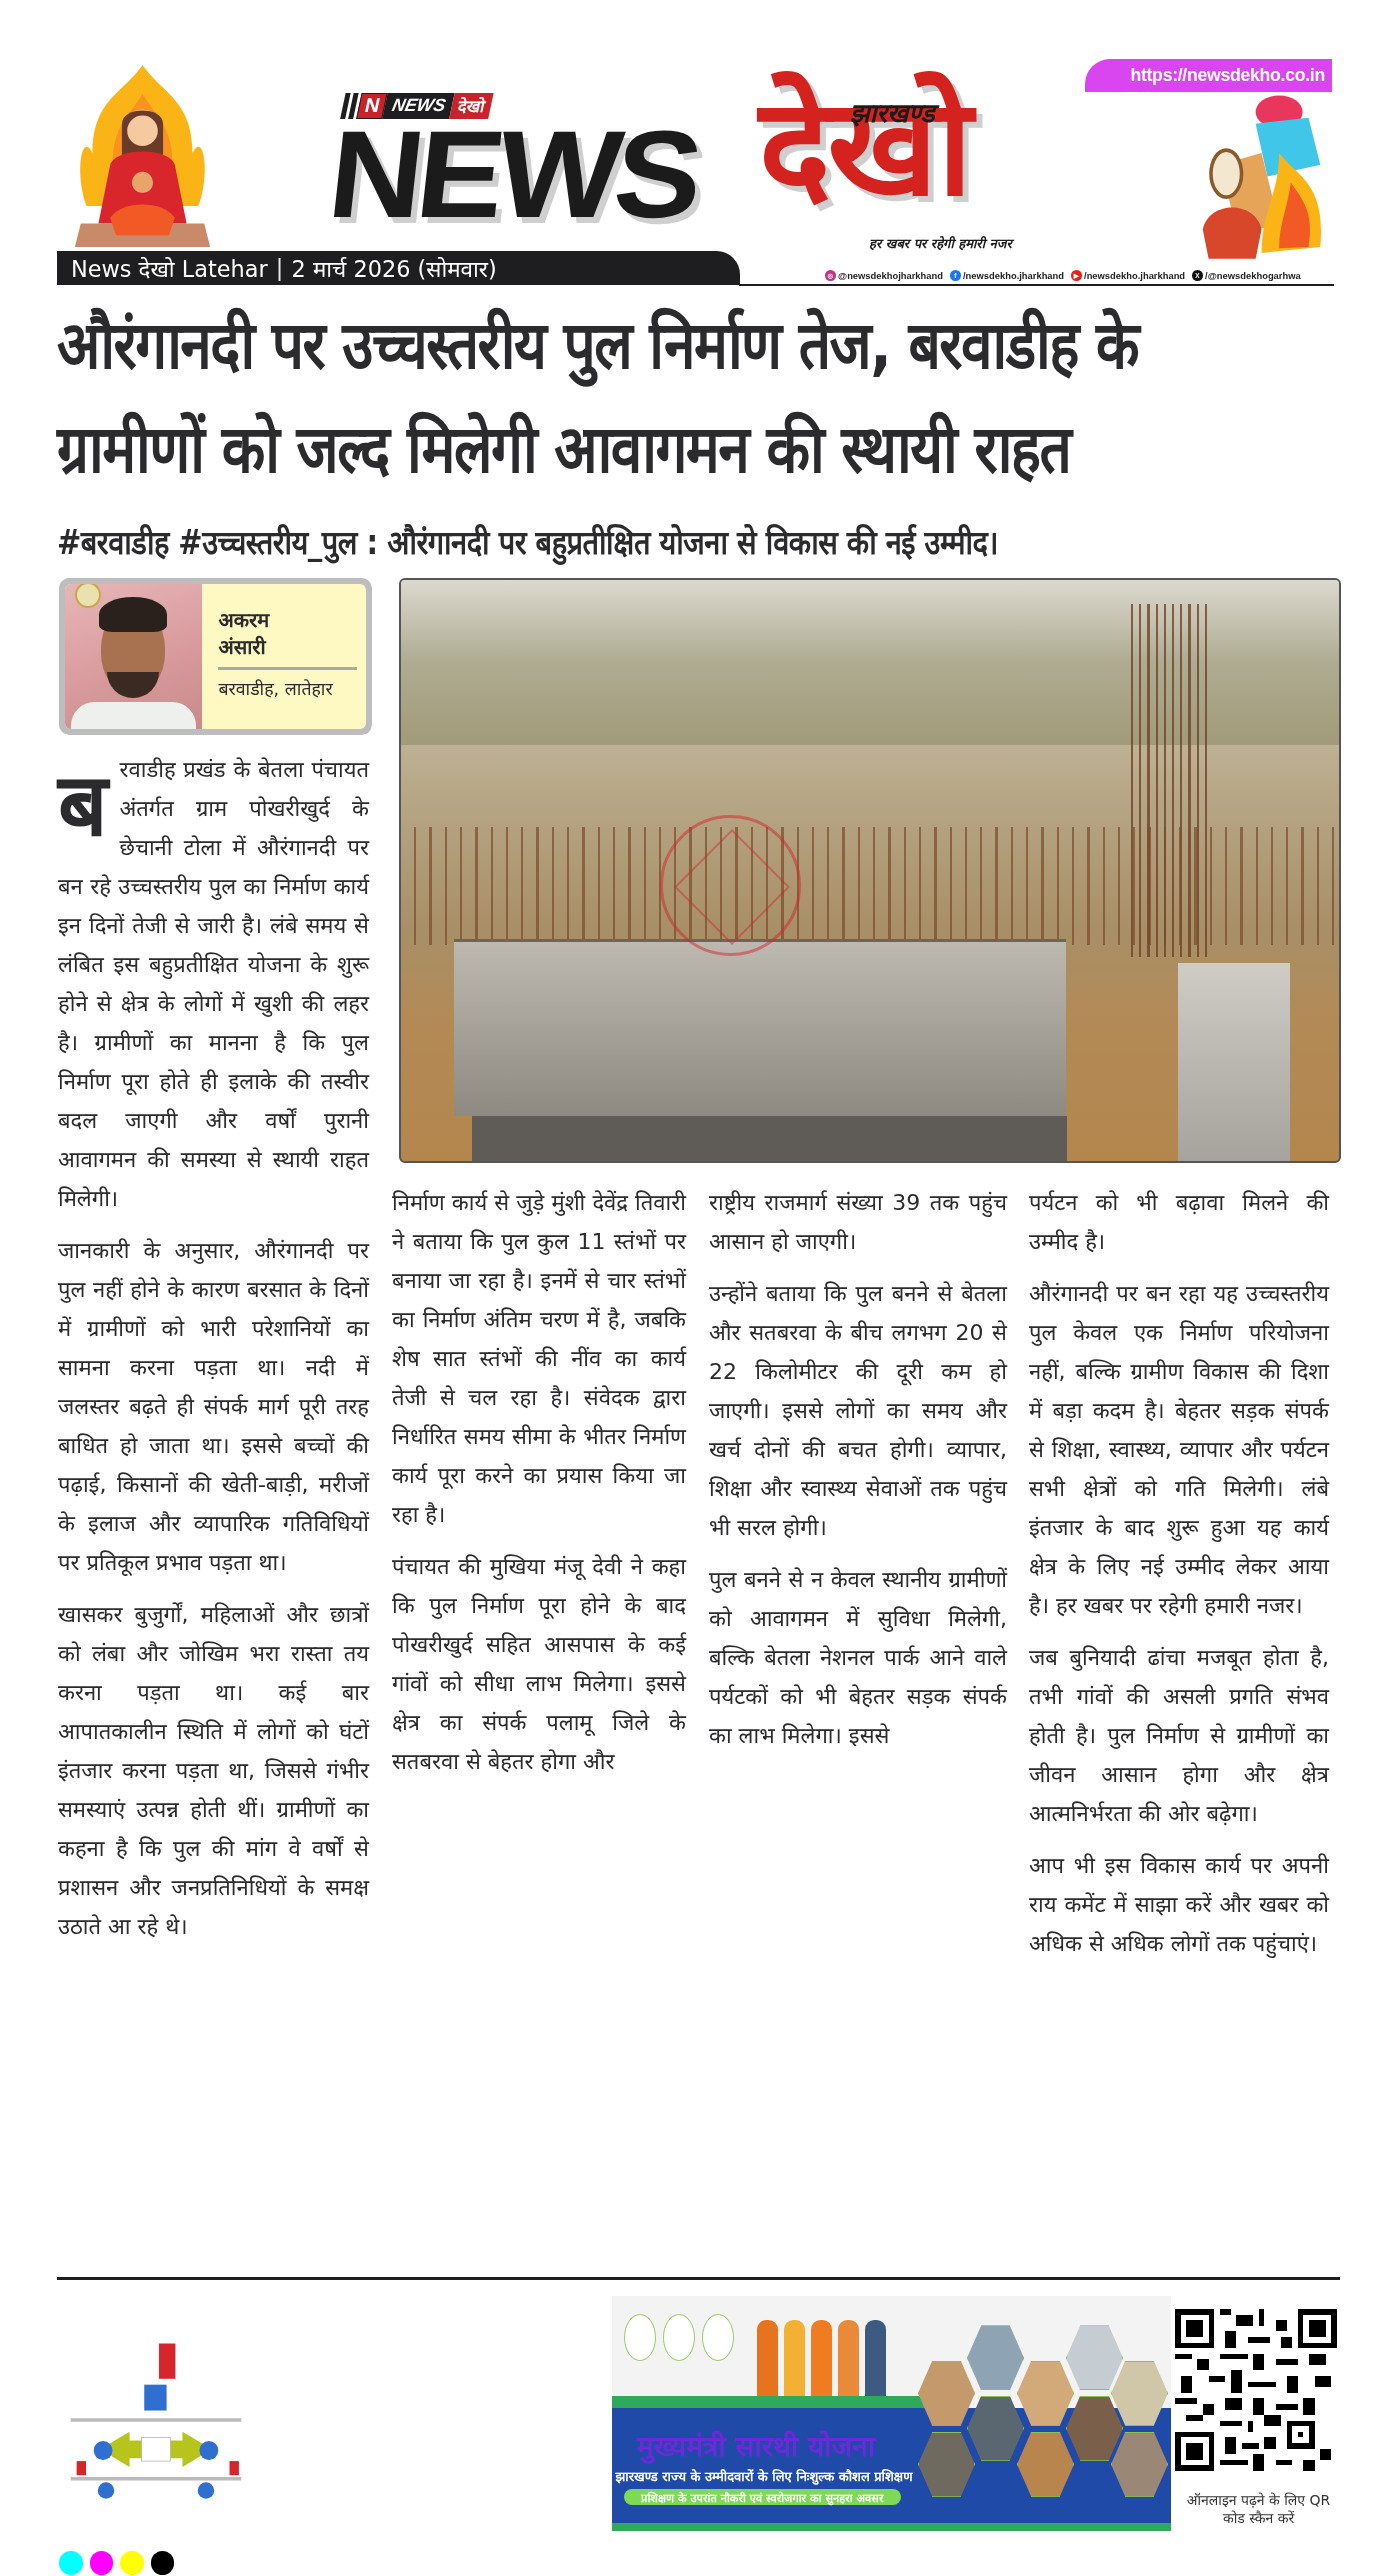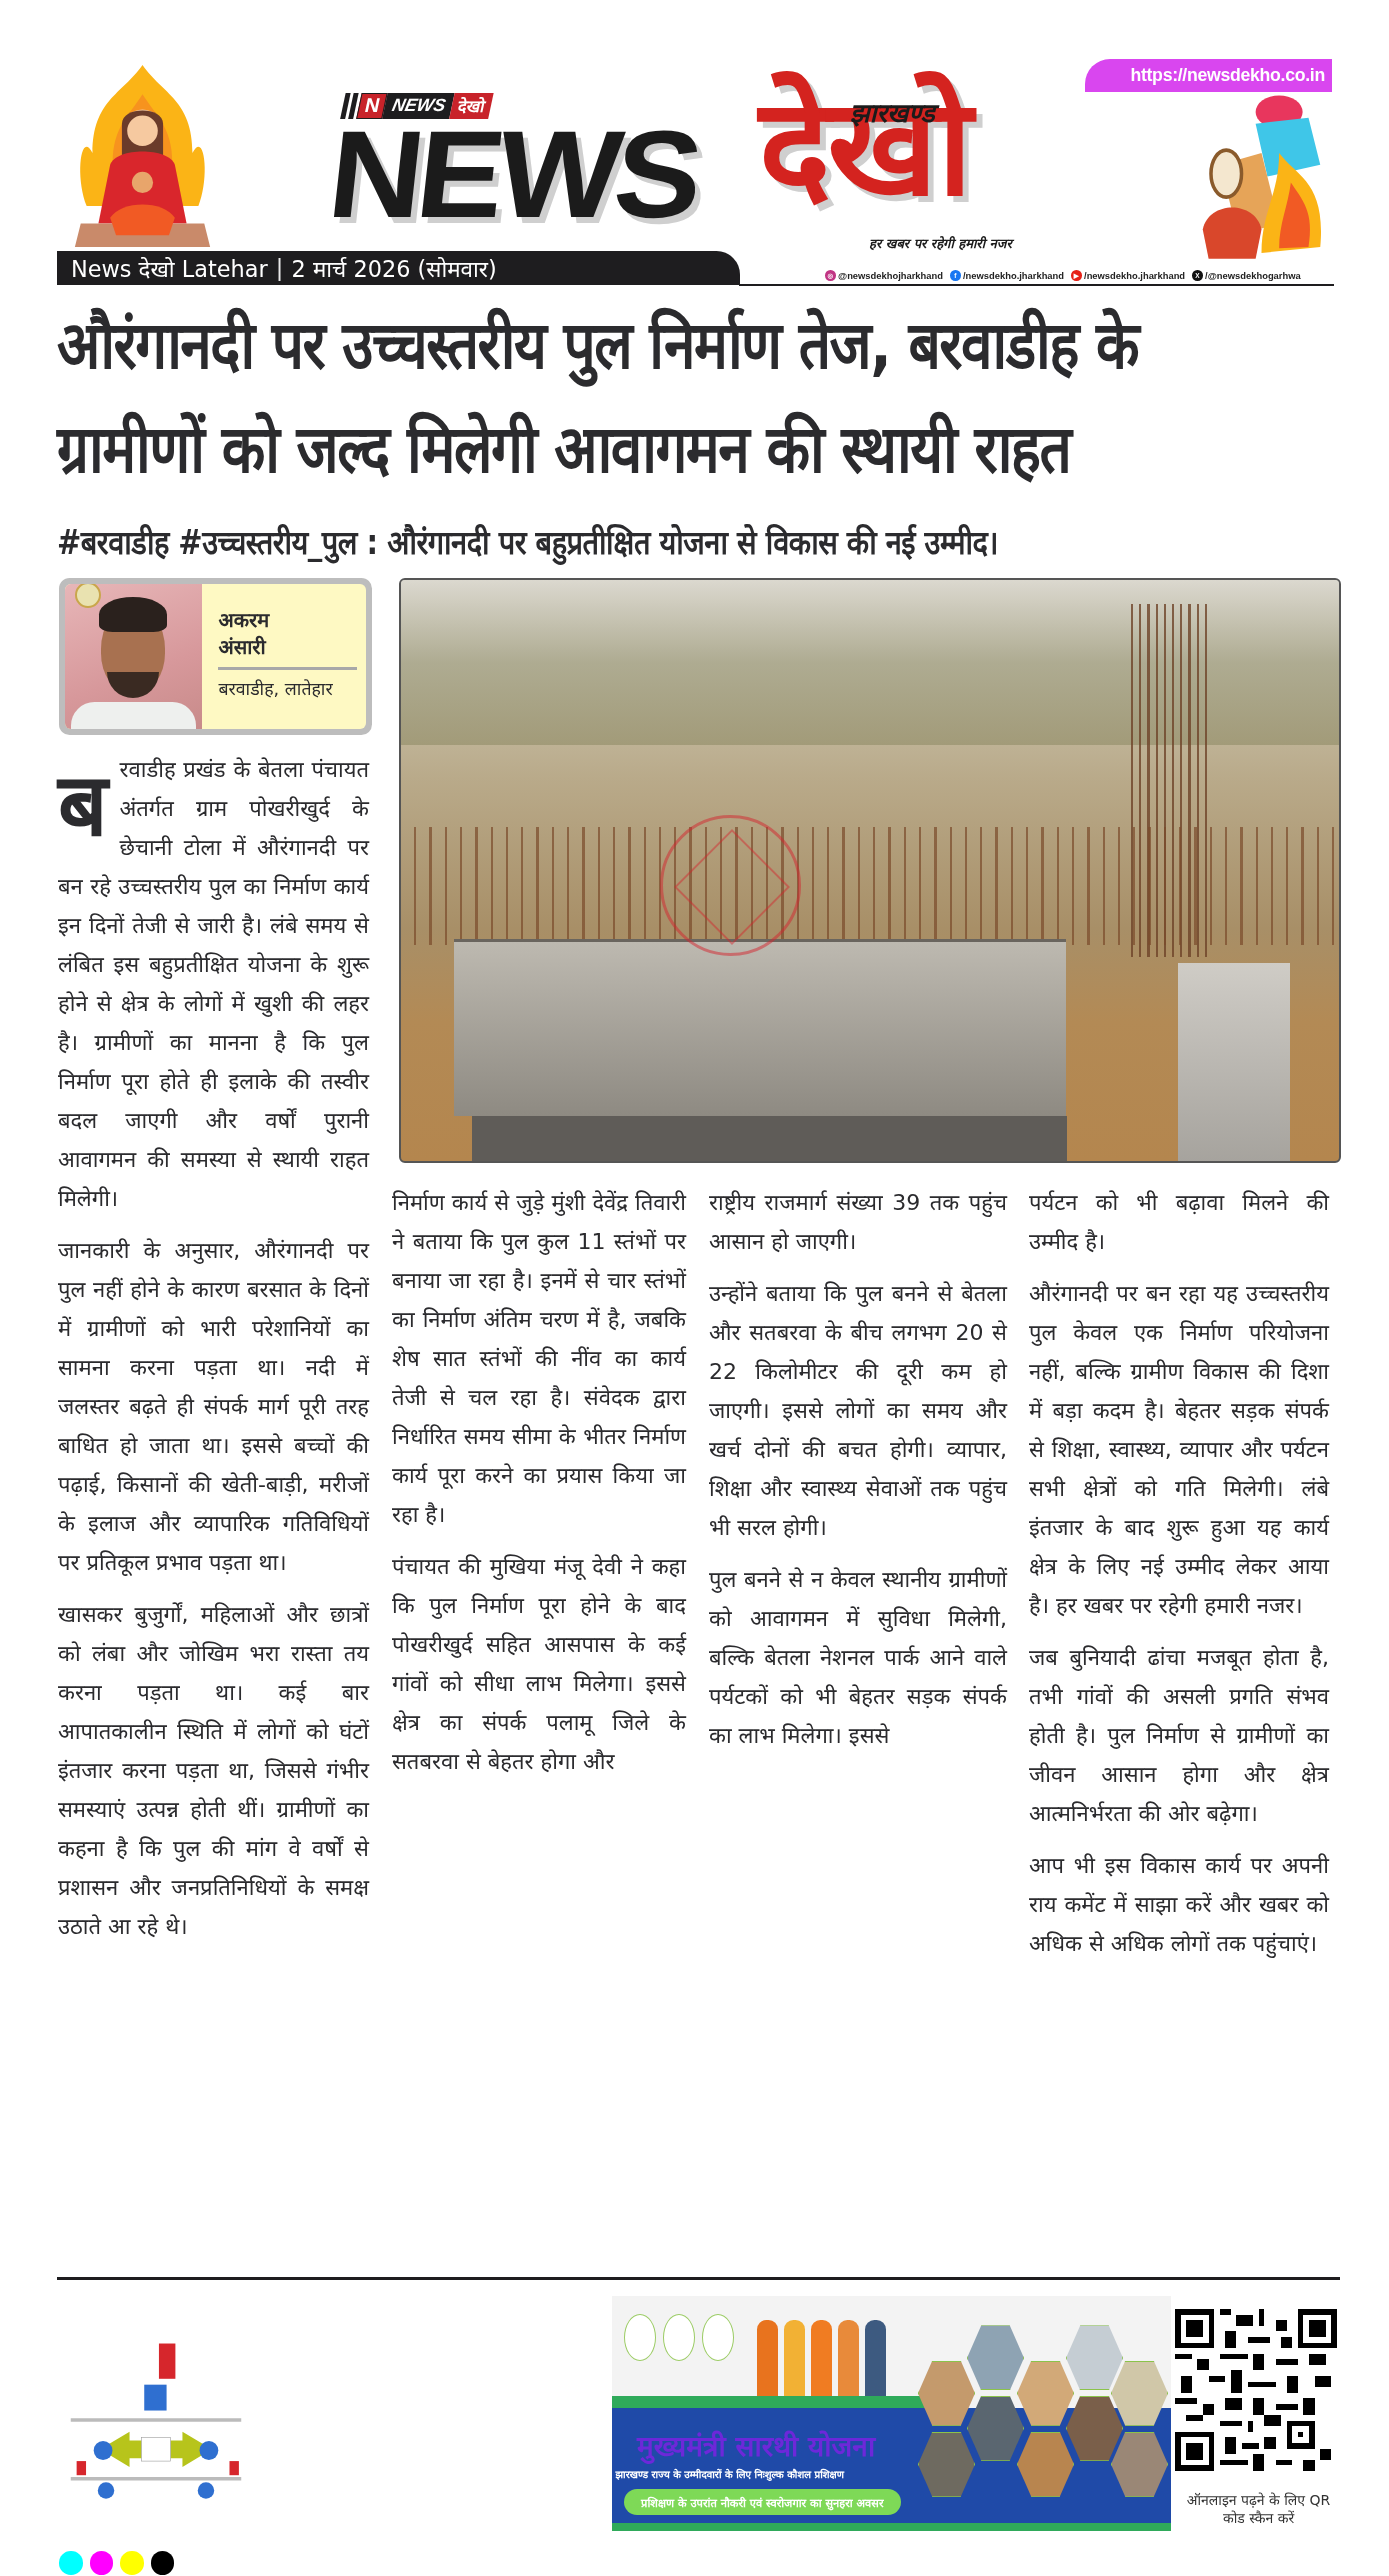--- a/index.html
+++ b/index.html
@@ -102,22 +102,22 @@
 
   .ad-sarthi { position: absolute; left: 612px; top: 2296px; width: 559px; height: 235px; background: #f3f3f3; overflow: hidden; }
   .ad-sarthi .green-top { position: absolute; left: 0; top: 100px; width: 318px; height: 11.8px; background: #2faa5a; border-radius: 0 0 0 0; }
   .ad-sarthi .blue { position: absolute; left: 0; top: 112px; width: 100%; height: 115px; background: #1f4aa8; }
   .ad-sarthi .green-bottom { position: absolute; left: 0; top: 227px; width: 100%; height: 8.2px; background: #2faa5a; }
   .ad-sarthi .logos { position: absolute; left: 11.8px; top: 17.7px; display: flex; gap: 7px; }
   .ad-sarthi .logos span { width: 32px; height: 47px; border-radius: 50%; background: #fff; border: 1.8px solid #9ccc65; display: block; }
   .ad-sarthi .workers { position: absolute; left: 145px; top: 23.5px; width: 153px; height: 82px; display: flex; gap: 5.9px; align-items: flex-end; }
   .ad-sarthi .workers span { width: 21px; height: 82px; border-radius: 9.4px 9.4px 1.2px 1.2px; display: block; }
   .ad-sarthi .title { position: absolute; left: 25px; top: 130px; color: #6d28d9; font-size: 28px; font-weight: bold; white-space: nowrap; }
-  .ad-sarthi .sub { position: absolute; left: 3.5px; top: 171px; color: #fff; font-size: 10px; font-weight: bold; white-space: nowrap; }
-  .ad-sarthi .pill { position: absolute; left: 11.8px; top: 193px; width: 277px; height: 26px; border-radius: 13px; background: #7ed957; color: #fff; font-size: 11.2px; font-weight: bold; display: flex; align-items: center; justify-content: center; white-space: nowrap; }
+  .ad-sarthi .sub { position: absolute; left: 3.5px; top: 171px; color: #fff; font-size: 13px; font-weight: bold; white-space: nowrap; }
+  .ad-sarthi .pill { position: absolute; left: 11.8px; top: 193px; width: 277px; height: 16px; border-radius: 13px; background: #7ed957; color: #fff; font-size: 11.2px; font-weight: bold; display: flex; align-items: center; justify-content: center; white-space: nowrap; }
   .hex-grid { position: absolute; left: 306px; top: 17.7px; width: 247px; height: 206px; }
   .hex { position: absolute; width: 57px; height: 65px; clip-path: polygon(25% 0,75% 0,100% 50%,75% 100%,25% 100%,0 50%); border: 1.8px solid #8bc34a; }
 
   .qr-block { position: absolute; left: 1175px; top: 2296px; width: 167px; height: 247px; }
   .qr { width: 162px; height: 188px; background: #fff; position: relative; }
   .qr-caption { font-size: 14px; line-height: 17.7px; text-align: center; color: #333; margin-top: 5.9px; }
 
   .cmyk { position: absolute; left: 59px; top: 2551px; display: flex; gap: 7px; }
   .cmyk span { width: 23.5px; height: 23.5px; border-radius: 50%; display: block; }
 </style>

